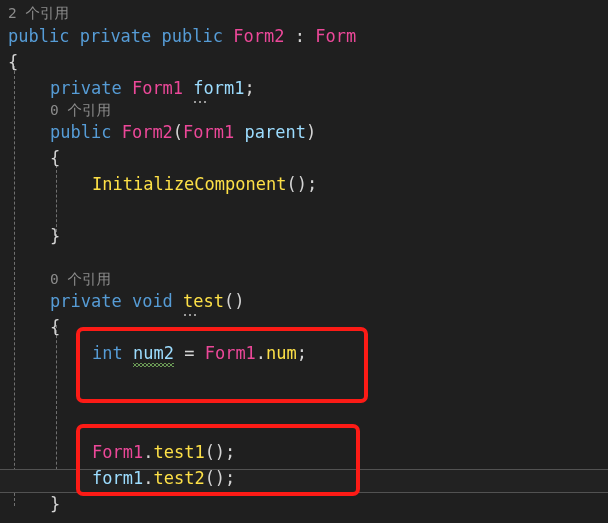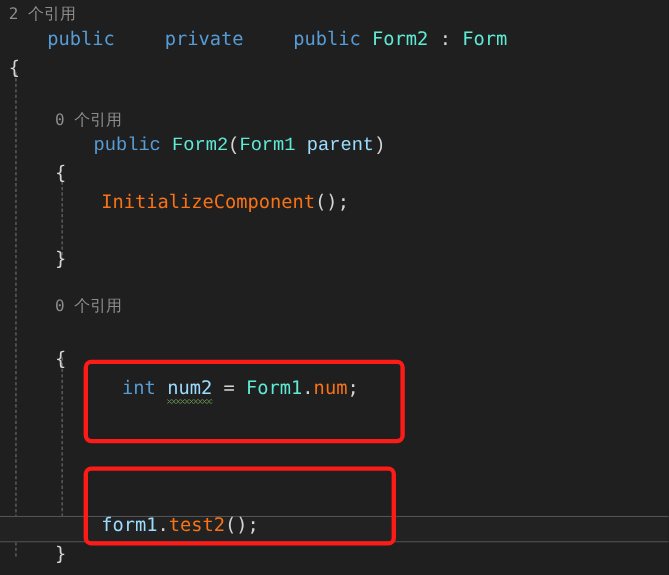--- a/index.html
+++ b/index.html
@@ -59,24 +59,24 @@
     position: absolute;
     white-space: pre;
     line-height: 1;
     font-size: 14.5px;
     color: #8c8c8c;
     font-family: "DejaVu Sans Mono", "Liberation Mono", monospace;
     text-align: center;
   }
 
   
-  .kw    { color: #569cd6; margin-left: 35px; }   
-  .typ   { color: #5eead4; }   
+  .kw    { color: #569cd6; }   
+  .typ   { color: #ec4899; }   
   .var   { color: #9cdcfe; }   
-  .fn    { color: #f97316; }   
+  .fn    { color: #fde047; }   
   .pun   { color: #d4d4d4; }
 
   
   .sq {
     position: relative;
     display: inline-block;
   }
   .sq::after {
     content: "";
     position: absolute;
@@ -131,40 +131,43 @@
   </div>
 
   <div class="layer" id="code">
 
     <div class="codelens" style="left:8px; top:6px;">2 个引用</div>
 
     <div class="line" style="left:8px; top:28px;"><span class="kw">public</span><span class="pun"> </span><span class="kw">private</span><span class="pun"> </span><span class="kw">public</span><span class="pun"> </span><span class="typ">Form2</span><span class="pun"> </span><span class="pun">:</span><span class="pun"> </span><span class="typ">Form</span></div>
 
     <div class="line" style="left:8px; top:54px;"><span class="pun">{</span></div>
 
+    <div class="line" style="left:50px; top:80px;"><span class="kw">private</span><span class="pun"> </span><span class="typ">Form1</span><span class="pun"> </span><span class="var dots">form1</span><span class="pun">;</span></div>
 
     <div class="codelens" style="left:50px; top:103px;">0 个引用</div>
 
-    <div class="line" style="left:50px; top:124px;font-family:Liberation Mono, monospace;"><span class="kw">public</span><span class="pun"> </span><span class="typ">Form2</span><span class="pun">(</span><span class="typ">Form1</span><span class="pun"> </span><span class="var">parent</span><span class="pun">)</span></div>
+    <div class="line" style="left:50px; top:124px;"><span class="kw">public</span><span class="pun"> </span><span class="typ">Form2</span><span class="pun">(</span><span class="typ">Form1</span><span class="pun"> </span><span class="var">parent</span><span class="pun">)</span></div>
 
     <div class="line" style="left:50px; top:150px;"><span class="pun">{</span></div>
 
     <div class="line" style="left:92px; top:176px;"><span class="fn">InitializeComponent</span><span class="pun">();</span></div>
 
 
     <div class="line" style="left:50px; top:228px;"><span class="pun">}</span></div>
 
     <div class="codelens" style="left:50px; top:272px;">0 个引用</div>
 
+    <div class="line" style="left:50px; top:293px;"><span class="kw">private</span><span class="pun"> </span><span class="kw">void</span><span class="pun"> </span><span class="fn dots">test</span><span class="pun">()</span></div>
 
     <div class="line" style="left:50px; top:319px;"><span class="pun">{</span></div>
 
-    <div class="line" style="left:76px; top:345px;"><span class="kw">int</span><span class="pun"> </span><span class="var sq">num2</span><span class="pun"> </span><span class="pun">=</span><span class="pun"> </span><span class="typ">Form1</span><span class="pun">.</span><span class="fn">num</span><span class="pun">;</span></div>
+    <div class="line" style="left:92px; top:345px;"><span class="kw">int</span><span class="pun"> </span><span class="var sq">num2</span><span class="pun"> </span><span class="pun">=</span><span class="pun"> </span><span class="typ">Form1</span><span class="pun">.</span><span class="fn">num</span><span class="pun">;</span></div>
 
 
+    <div class="line" style="left:92px; top:444px;"><span class="typ">Form1</span><span class="pun">.</span><span class="fn">test1</span><span class="pun">();</span></div>
 
     <div class="line" style="left:92px; top:470px;"><span class="var">form1</span><span class="pun">.</span><span class="fn">test2</span><span class="pun">();</span></div>
 
     <div class="line" style="left:50px; top:496px;"><span class="pun">}</span></div>
 
   </div>
 
   <div class="layer" id="boxes">
     <div class="redbox" style="left:76px; top:327px; width:292px; height:76px;"></div>
     <div class="redbox" style="left:76px; top:424px; width:284px; height:72px;"></div>

